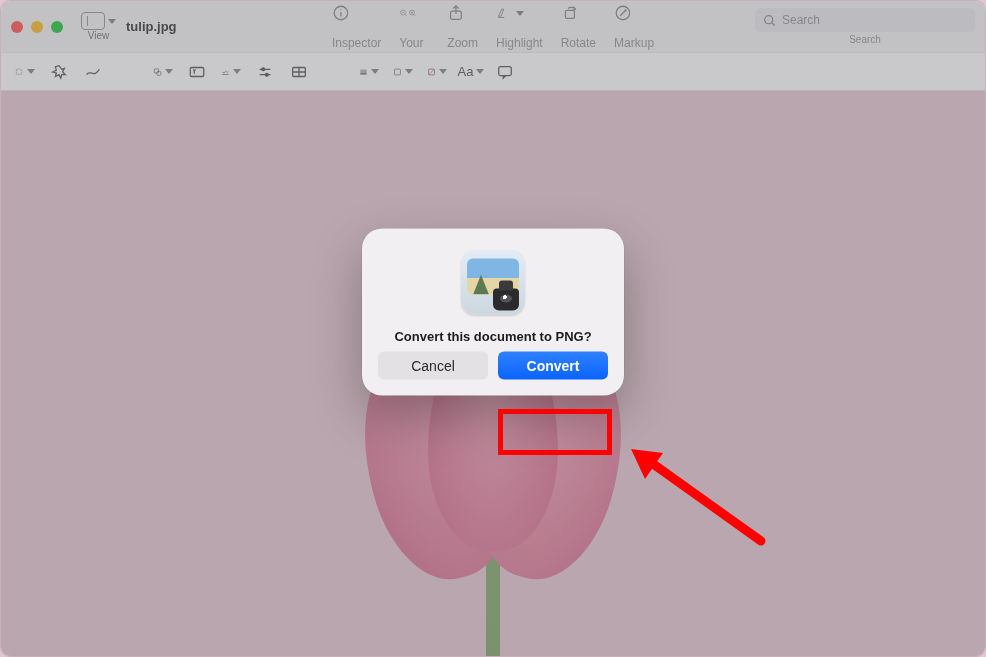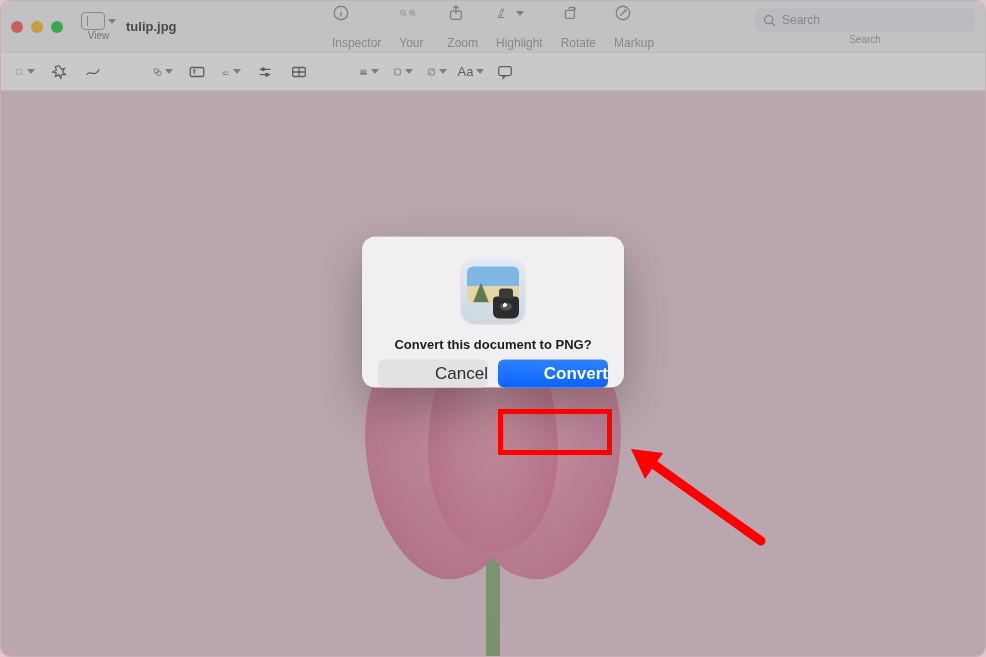--- a/index.html
+++ b/index.html
@@ -36,31 +36,31 @@
   .canvas { position:absolute; top:90px; left:0; right:0; bottom:0; background:#e9cad3; overflow:hidden;}
   .tulip { position:absolute; left:50%; top:46%; transform:translate(-50%,-50%);}
   .stem { position:absolute; left:50%; top:180px; transform:translateX(-50%); width:14px; height:420px; background:linear-gradient(#8bae74,#7fa168); border-radius:7px;}
   .petal { position:absolute; width:130px; height:230px; border-radius:65px 65px 60px 60px / 130px 130px 100px 100px; background:radial-gradient(ellipse at 50% 30%, #f4a9bd 0%, #e484a1 60%, #d86f90 100%);}
   .petal.c { left:-65px; top:-30px; }
   .petal.l { left:-125px; top:0px; transform:rotate(-16deg); background:radial-gradient(ellipse at 60% 30%, #f0a0b6 0%, #df7f9c 70%, #d06e8c 100%);}
   .petal.r { left:-5px; top:0px; transform:rotate(16deg); background:radial-gradient(ellipse at 40% 30%, #f3a7bc 0%, #e2839f 70%, #d4718f 100%);}
   
   .dim { position:absolute; inset:0; background:rgba(100,100,105,0.35);}
   
-  .dialog { position:absolute; left:50%; top:47.5%; transform:translate(-50%,-50%); width:262px; background:#f1eff1; border-radius:13px; box-shadow:0 20px 50px rgba(0,0,0,.28), 0 0 0 .5px rgba(0,0,0,.08); padding:22px 16px 0; text-align:center;}
+  .dialog { position:absolute; left:50%; top:47.5%; transform:translate(-50%,-50%); width:262px; background:#f1eff1; border-radius:20px; box-shadow:0 20px 50px rgba(0,0,0,.28), 0 0 0 .5px rgba(0,0,0,.08); padding:22px 16px 16px; text-align:center;}
   .appicon{ width:64px;height:64px; margin:0 auto 14px; border-radius:14px; background:linear-gradient(#e3ecf4,#cdd7df); position:relative; box-shadow:0 1px 2px rgba(0,0,0,.15);}
   .appicon .photo{position:absolute; left:6px; top:8px; right:6px; height:36px; border-radius:6px; background:linear-gradient(180deg,#7fb6e3 0%,#7fb6e3 55%,#e4d6a7 55%,#e4d6a7 100%); overflow:hidden;}
   .appicon .photo::after{content:"";position:absolute; left:6px; bottom:0; width:16px; height:20px; background:#5c7b53; clip-path:polygon(50% 0,100% 100%,0 100%);}
   .appicon .lens{position:absolute; right:6px; bottom:4px; width:26px; height:22px; background:#2b2b2d; border-radius:4px 4px 6px 6px;}
   .appicon .lens::before{content:"";position:absolute; left:50%; top:-8px; transform:translateX(-50%); width:14px; height:10px; background:#3a3a3c; border-radius:3px 3px 0 0;}
   .appicon .lens::after{content:"";position:absolute; left:50%; top:6px; transform:translateX(-50%); width:12px; height:8px; border-radius:50%; background:radial-gradient(circle at 40% 35%, #fff 0 2px, #555 2px 100%);}
   .dlg-title{ font-size:13px; font-weight:700; color:#1c1c1e; margin-bottom:8px;}
   .dlg-body{ font-size:11px; line-height:1.35; color:#3c3c3e; margin-bottom:16px; padding:0 2px;}
   .dlg-buttons{ display:flex; gap:10px; justify-content:center; position:relative;}
-  .btn{ flex:1 1 0; height:28px; border-radius:6px; font-size:17px; display:flex; align-items:center; justify-content:flex-end; cursor:pointer; user-select:none;}
+  .btn{ flex:1 1 0; height:28px; border-radius:6px; font-size:14px; display:flex; align-items:center; justify-content:center; cursor:pointer; user-select:none;}
   .btn.secondary{ background:#e3e1e3; color:#2b2b2d;}
   .btn.primary{ background:linear-gradient(#2f82ff,#0a63ff); color:#fff; font-weight:700;}
   
   .hilite{ position:absolute; border:5px solid #ff0000; pointer-events:none;}
   .arrow{ position:absolute; pointer-events:none;}
   .arrow svg{ overflow:visible;}
 </style>
 </head>
 <body>
 

